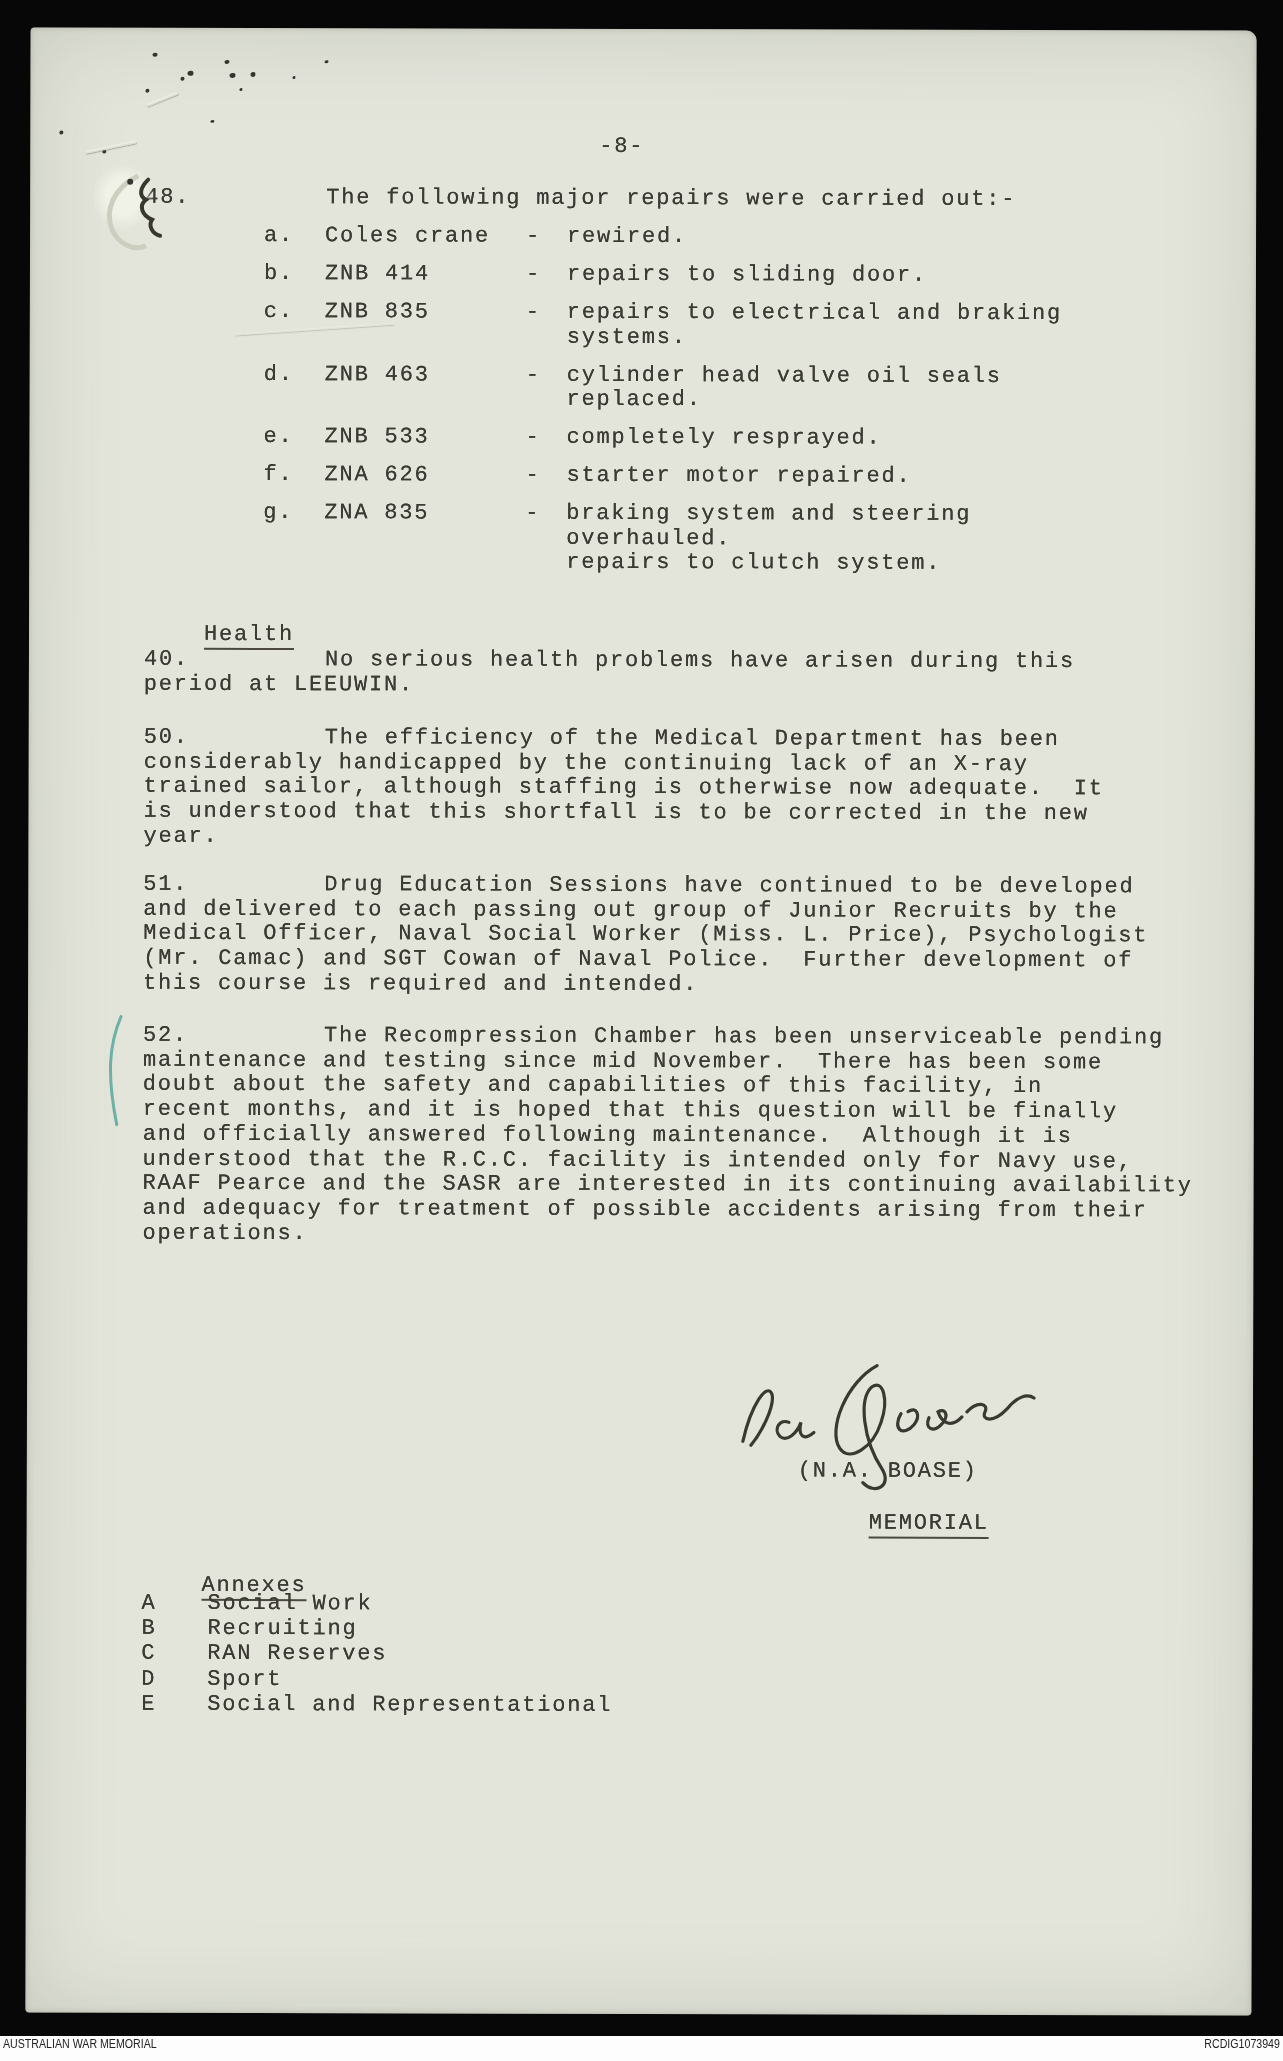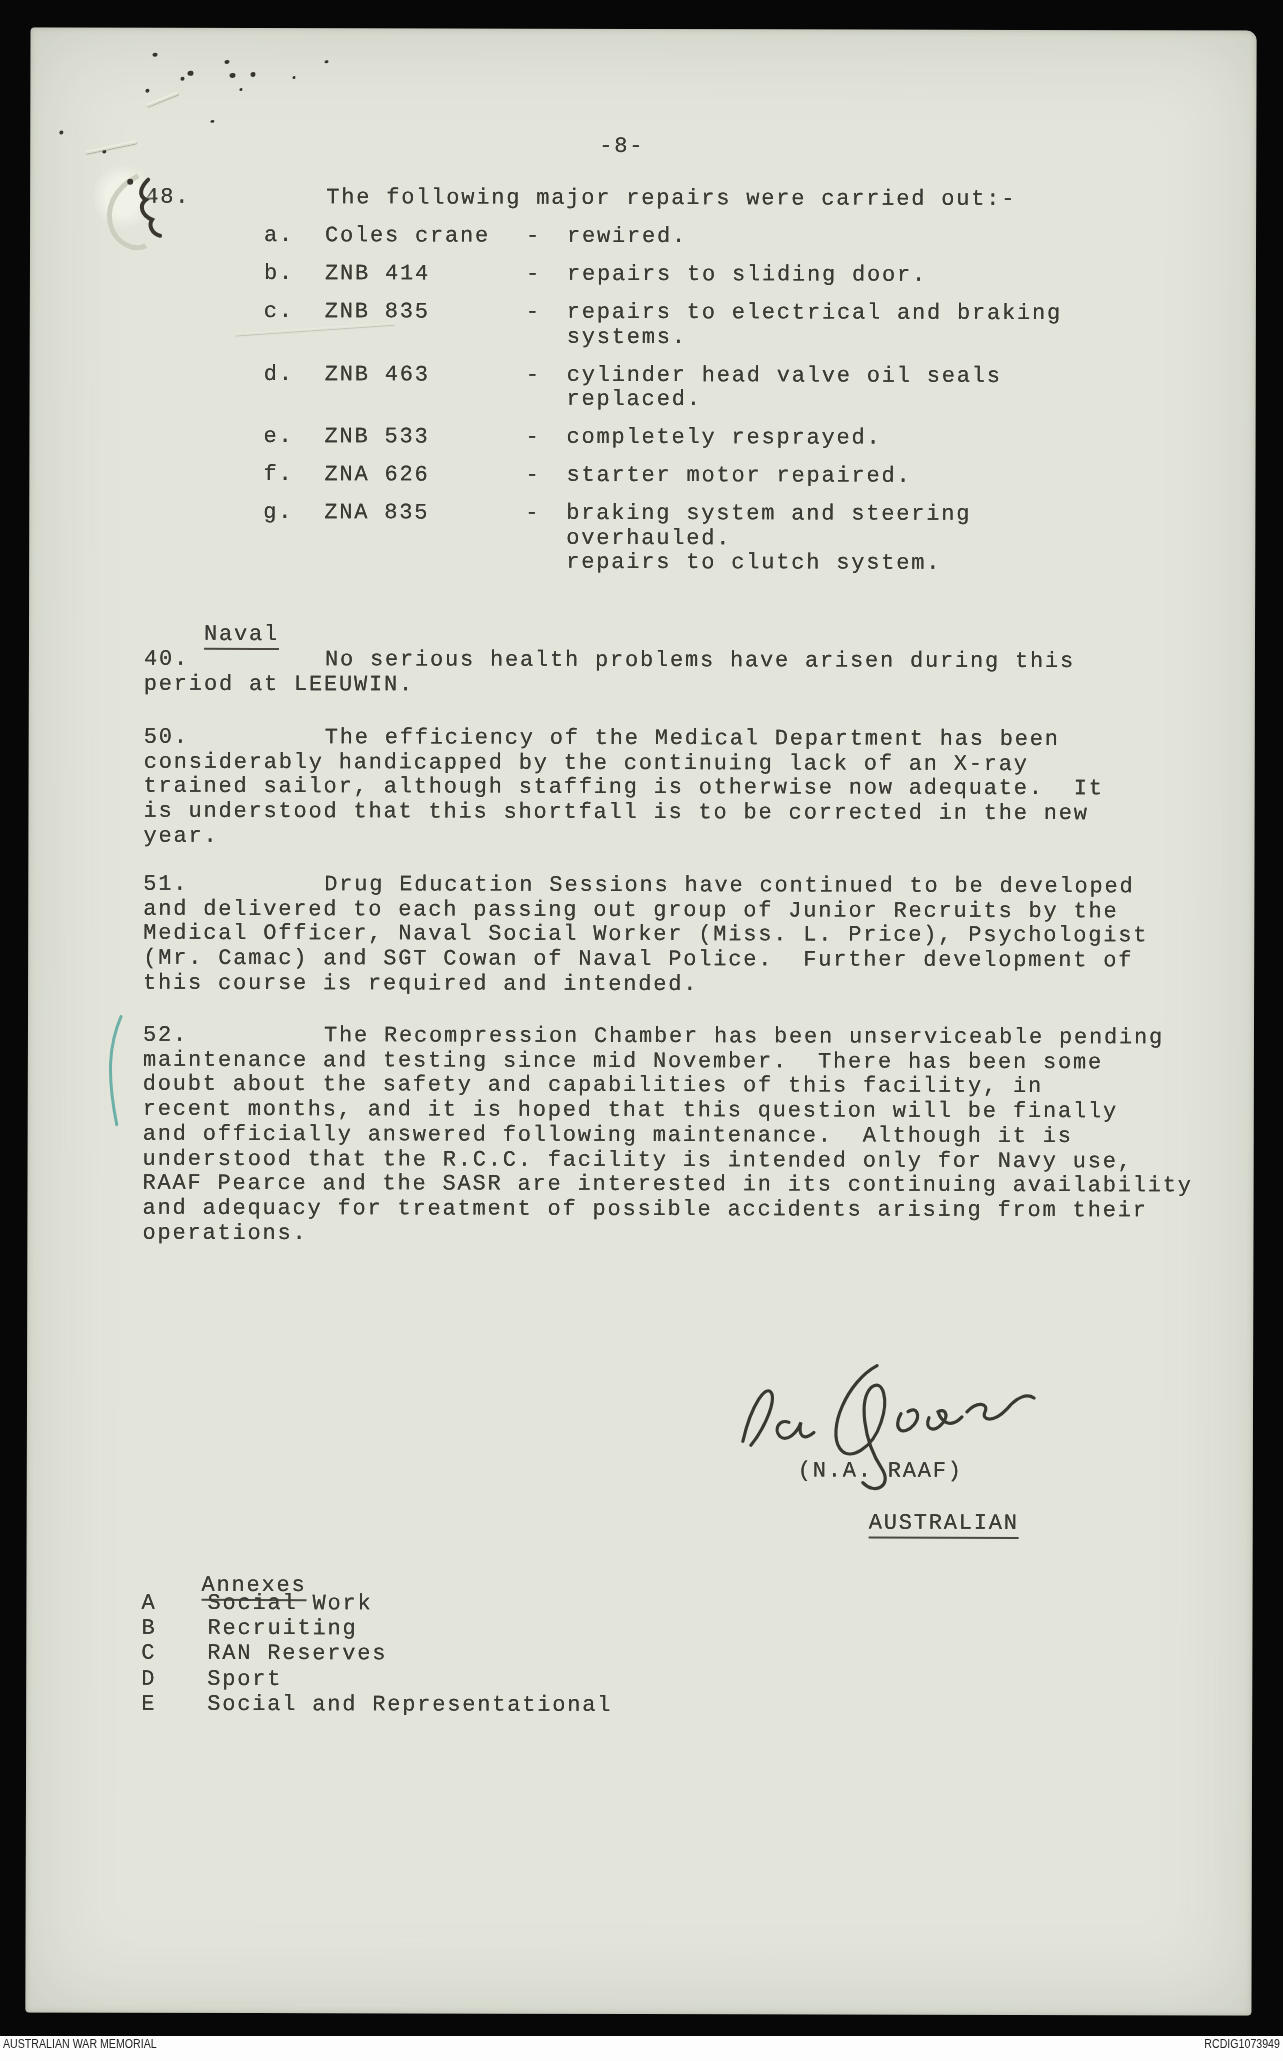--- a/index.html
+++ b/index.html
@@ -92,37 +92,37 @@
       <div class="para txt" id="para-0"><span class="pnum">48.</span><div class="pline first">The following major repairs were carried out:-</div></div>
       <div class="para txt" id="para-1"><span class="pnum">40.</span><div class="pline first">No serious health problems have arisen during this</div><div class="pline">period at LEEUWIN.</div></div>
       <div class="para txt" id="para-2"><span class="pnum">50.</span><div class="pline first">The efficiency of the Medical Department has been</div><div class="pline">considerably handicapped by the continuing lack of an X-ray</div><div class="pline">trained sailor, although staffing is otherwise now adequate.  It</div><div class="pline">is understood that this shortfall is to be corrected in the new</div><div class="pline">year.</div></div>
       <div class="para txt" id="para-3"><span class="pnum">51.</span><div class="pline first">Drug Education Sessions have continued to be developed</div><div class="pline">and delivered to each passing out group of Junior Recruits by the</div><div class="pline">Medical Officer, Naval Social Worker (Miss. L. Price), Psychologist</div><div class="pline">(Mr. Camac) and SGT Cowan of Naval Police.  Further development of</div><div class="pline">this course is required and intended.</div></div>
       <div class="para txt" id="para-4"><span class="pnum">52.</span><div class="pline first">The Recompression Chamber has been unserviceable pending</div><div class="pline">maintenance and testing since mid November.  There has been some</div><div class="pline">doubt about the safety and capabilities of this facility, in</div><div class="pline">recent months, and it is hoped that this question will be finally</div><div class="pline">and officially answered following maintenance.  Although it is</div><div class="pline">understood that the R.C.C. facility is intended only for Navy use,</div><div class="pline">RAAF Pearce and the SASR are interested in its continuing availability</div><div class="pline">and adequacy for treatment of possible accidents arising from their</div><div class="pline">operations.</div></div>
     </div>
 
   <div id="repairs" class="txt"><div class="repair-item"><span class="letter">a.</span><span class="rname">Coles crane</span><span class="rsep">-</span><div class="rdesc"><div>rewired.</div></div></div><div class="repair-item"><span class="letter">b.</span><span class="rname">ZNB 414</span><span class="rsep">-</span><div class="rdesc"><div>repairs to sliding door.</div></div></div><div class="repair-item"><span class="letter">c.</span><span class="rname">ZNB 835</span><span class="rsep">-</span><div class="rdesc"><div>repairs to electrical and braking</div><div>systems.</div></div></div><div class="repair-item"><span class="letter">d.</span><span class="rname">ZNB 463</span><span class="rsep">-</span><div class="rdesc"><div>cylinder head valve oil seals</div><div>replaced.</div></div></div><div class="repair-item"><span class="letter">e.</span><span class="rname">ZNB 533</span><span class="rsep">-</span><div class="rdesc"><div>completely resprayed.</div></div></div><div class="repair-item"><span class="letter">f.</span><span class="rname">ZNA 626</span><span class="rsep">-</span><div class="rdesc"><div>starter motor repaired.</div></div></div><div class="repair-item"><span class="letter">g.</span><span class="rname">ZNA 835</span><span class="rsep">-</span><div class="rdesc"><div>braking system and steering</div><div>overhauled.</div><div>repairs to clutch system.</div></div></div></div>
 
   <div class="txt abs" id="health-heading">
-    <span class="underlined">Naval</span>
+    <span class="underlined">Health</span>
   </div>
 
   <svg id="signature-svg" class="abs" width="320" height="150" viewBox="0 0 320 150">
     <g fill="none" stroke="#2b2a23" stroke-width="3.2" stroke-linecap="round" opacity="0.92">
       <path d="M26,92 C34,56 50,32 55,45 C58,57 44,84 34,96"></path>
       <path d="M72,73 C63,69 56,80 63,87 C70,93 80,84 84,73 C81,86 86,92 97,83"></path>
       <path d="M160,16 C130,32 110,80 123,99 C133,113 156,98 164,73 C172,50 166,28 154,38 C142,50 146,90 165,119 C176,136 158,146 146,133"></path>
       <path d="M184,64 C175,79 186,88 197,75 C204,66 200,56 191,62"></path>
       <path d="M212,68 C207,79 217,84 226,73 C232,65 228,58 221,62 C225,74 235,78 245,67"></path>
       <path d="M250,62 C260,51 272,53 268,62 C264,71 277,73 290,59 C300,47 310,43 317,48"></path>
     </g>
   </svg>
 
-  <div class="txt abs" id="typed-name">(N.A. RAAF)</div>
+  <div class="txt abs" id="typed-name">(N.A. BOASE)</div>
   <div class="txt abs" id="rank">
-    <span class="underlined">AUSTRALIAN</span>
+    <span class="underlined">MEMORIAL</span>
   </div>
 
   <div class="txt abs" id="annexes-heading">
     <span class="underlined">Annexes</span>
   </div>
   <div id="annex-list" class="txt"><div class="annex-item"><span class="aletter">A</span><span>Social Work</span></div><div class="annex-item"><span class="aletter">B</span><span>Recruiting</span></div><div class="annex-item"><span class="aletter">C</span><span>RAN Reserves</span></div><div class="annex-item"><span class="aletter">D</span><span>Sport</span></div><div class="annex-item"><span class="aletter">E</span><span>Social and Representational</span></div></div>
 
   <div class="tear-halo" style="left:62px;top:136px;width:62px;height:66px;"></div>
   <svg class="abs" style="left:60px;top:130px;" width="120" height="110" viewBox="0 0 120 110">
     <path d="M48,18 C24,30 14,52 22,72 C28,86 44,94 56,88" fill="none" stroke="#cccfc0" stroke-width="5"></path>

